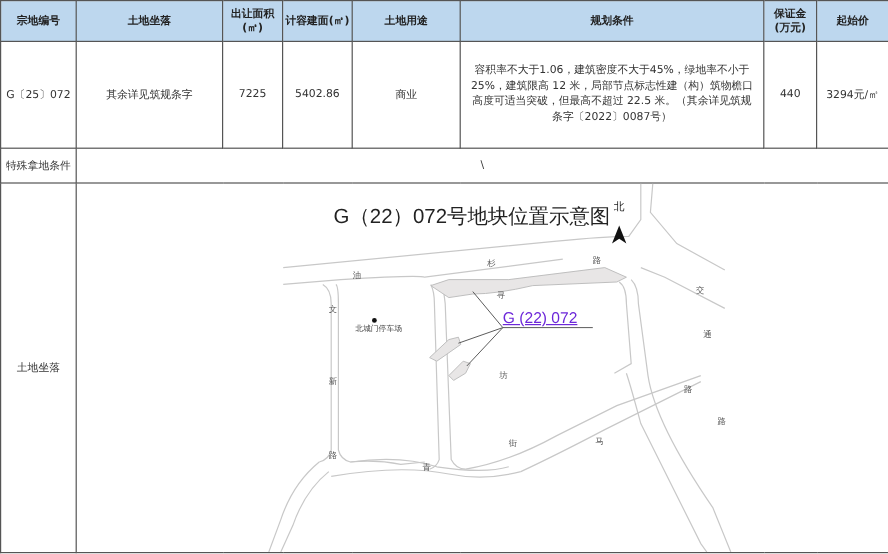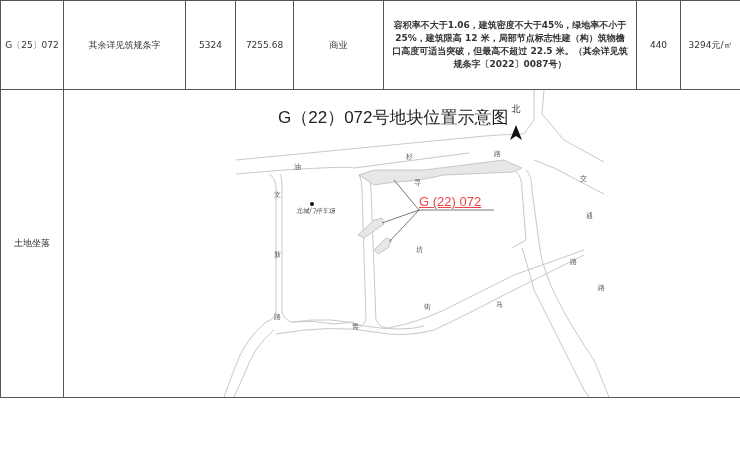--- a/index.html
+++ b/index.html
@@ -4,53 +4,67 @@
 <style>
   html, body { margin:0; padding:0; background:#fff; }
   body { width:740px; height:462px; overflow:hidden; font-family:"DejaVu Sans", sans-serif; color:#222; position:relative; }
   table.land { position:absolute; left:0; top:0; width:740px; border-collapse:collapse; table-layout:fixed; }
   table.land td, table.land th { border:1px solid #555; text-align:center; vertical-align:middle; padding:0; }
   table.land th { background:#bdd7ee; font-size:9px; font-weight:bold; color:#222; line-height:12px; height:33px; }
   table.land td { font-size:9px; color:#333; }
   .row-main td { height:88px; }
   .row-special td { height:28px; }
   .row-map td { height:307px; }
-  .cond { text-align:center; line-height:13px; padding:0 8px !important; font-size:8.5px;font-weight:bold; }
+  .cond { text-align:center; line-height:13px; padding:0 8px !important; font-size:8.5px; }
   .map-cell { position:relative; padding:0 !important; }
   .map-wrap { position:absolute; left:0; top:0; width:675px; height:307px; }
   .map-title { position:absolute; left:214px; top:16px; font-size:17px; color:#222; white-space:nowrap; font-family:"Liberation Sans", sans-serif; }
   .north { position:absolute; left:444px; top:13px; width:16px; text-align:center; font-size:9px; color:#222; }
   .lbl { position:absolute; font-size:7px; color:#555; }
-  .plot-label { position:absolute; left:355px; top:104px; font-size:13px; color:#ef4444; text-decoration:underline; white-space:nowrap; font-family:"Liberation Sans", sans-serif; }
-  .park-label { position:absolute; left:232px; top:117px; font-size:6.5px; color:#444; white-space:nowrap;font-style:italic; }
+  .plot-label { position:absolute; left:355px; top:104px; font-size:13px; color:#6d28d9; text-decoration:underline; white-space:nowrap; font-family:"Liberation Sans", sans-serif; }
+  .park-label { position:absolute; left:232px; top:117px; font-size:6.5px; color:#444; white-space:nowrap; }
 </style>
 </head>
 <body>
 
 <table class="land">
   <colgroup>
     <col style="width:63px">
       <col style="width:122px">
       <col style="width:50px">
       <col style="width:58px">
     <col style="width:90px">
       <col style="width:253px">
       <col style="width:44px">
       <col style="width:60px">
   </colgroup>
   <tbody>
+      <tr>
+    <th>宗地编号</th>
+    <th>土地坐落</th>
+    <th><span>出让面积</span><br><span>(㎡)</span></th>
+    <th>计容建面(㎡)</th>
+    <th>土地用途</th>
+    <th>规划条件</th>
+    <th><span>保证金</span><br><span>(万元)</span></th>
+    <th>起始价</th>
+  </tr>
   <tr class="row-main">
     <td>G〔25〕072</td>
     <td>其余详见筑规条字</td>
-    <td>5324</td>
-    <td>7255.68</td>
+    <td>7225</td>
+    <td>5402.86</td>
     <td>商业</td>
     <td class="cond">容积率不大于1.06，建筑密度不大于45%，绿地率不小于25%，建筑限高 12 米，局部节点标志性建（构）筑物檐口高度可适当突破，但最高不超过 22.5 米。（其余详见筑规条字〔2022〕0087号）</td>
     <td>440</td>
     <td>3294元/㎡</td>
+  </tr>
+  <tr class="row-special">
+    <td>特殊拿地条件</td>
+    <td colspan="7">\</td>
   </tr>
   <tr class="row-map">
     <td>土地坐落</td>
     <td colspan="7" class="map-cell">
       <div class="map-wrap">
         <svg width="675" height="307" viewBox="0 0 675 307" style="position:absolute;left:0;top:0">
           <g fill="none" stroke="#c8c8c8" stroke-width="1">
 
             <path d="M172 70 L400 48 Q440 44 460 44 L470 30 L470 0"></path>
             <path d="M172 84 L220 80 Q285 76 290 78 L405 63"></path>

